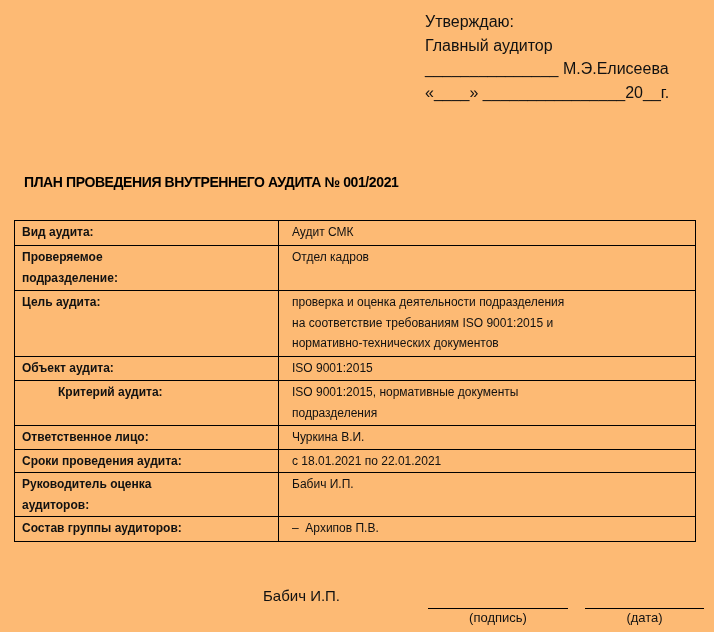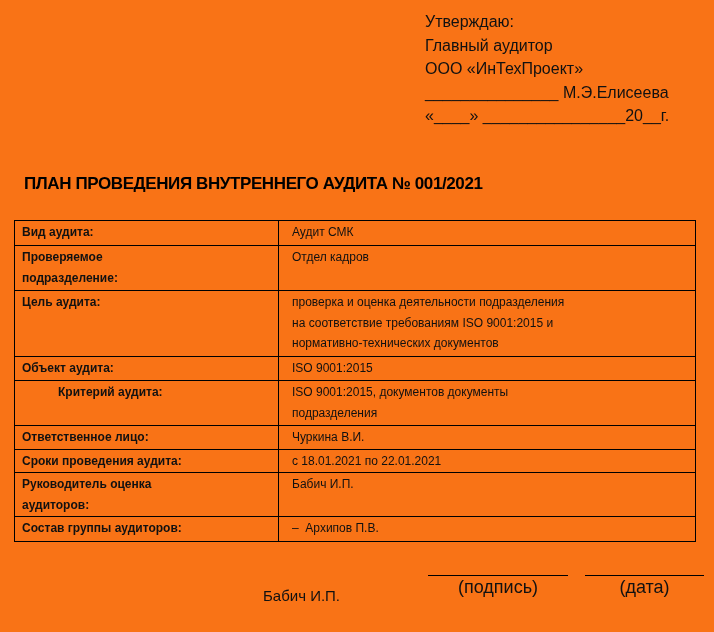--- a/index.html
+++ b/index.html
@@ -4,21 +4,21 @@
 <style>
   html, body {
     margin: 0;
     padding: 0;
     background: #ffffff;
   }
   .page {
     position: relative;
     width: 714px;
     height: 632px;
-    background: #f97316;
+    background: #fdba74;
     color: #000000;
     font-family: "Liberation Sans", "DejaVu Sans", sans-serif;
     overflow: hidden;
   }
 
   
   .approval {
     position: absolute;
     left: 425px;
     top: 10px;
@@ -28,21 +28,21 @@
     white-space: nowrap;
     color: #111;
   }
 
   
   .title {
     position: absolute;
     left: 24px;
     top: 174px;
     margin: 0;
-    font-size: 17px;
+    font-size: 14px;
     font-weight: bold;
     letter-spacing: -0.4px;
     white-space: nowrap;
     color: #000;
   }
 
   
   table.audit {
     position: absolute;
     left: 14px;
@@ -87,42 +87,41 @@
   .footer-name {
     position: absolute;
     left: 263px;
     top: 587px;
     font-size: 15px;
     color: #111;
     white-space: nowrap;
   }
   .sig-block {
     position: absolute;
-    top: 561px;
+    top: 594px;
     text-align: center;
-    font-size: 18px;
+    font-size: 13px;
     color: #111;
   }
   .sig-block .rule {
     height: 14px;
     border-bottom: 1.5px solid #000;
     margin-bottom: 1px;
   }
   .sig-signature { left: 428px; width: 140px; }
   .sig-date { left: 585px; width: 119px; }
 </style>
 </head>
 <body>
 
 <div class="page">
 
   <div class="approval">
     <div>Утверждаю:</div>
     <div>Главный аудитор</div>
-    <div>ООО «ИнТехПроект»</div>
     <div>_______________ М.Э.Елисеева</div>
     <div>«____» ________________20__г.</div>
   </div>
 
   <h1 class="title">ПЛАН ПРОВЕДЕНИЯ ВНУТРЕННЕГО АУДИТА № 001/2021</h1>
 
   <table class="audit">
     <colgroup>
         <col class="c1">
         <col class="c2">
@@ -142,21 +141,21 @@
         <td class="val">проверка и оценка деятельности подразделения
 на соответствие требованиям ISO 9001:2015 и
 нормативно-технических документов</td>
       </tr>
       <tr class="r4">
         <td class="lbl">Объект аудита:</td>
         <td class="val">ISO 9001:2015</td>
       </tr>
       <tr class="r5">
         <td class="lbl">Критерий аудита:</td>
-        <td class="val">ISO 9001:2015, документов документы
+        <td class="val">ISO 9001:2015, нормативные документы
 подразделения</td>
       </tr>
       <tr class="r6">
         <td class="lbl">Ответственное лицо:</td>
         <td class="val">Чуркина В.И.</td>
       </tr>
       <tr class="r7">
         <td class="lbl">Сроки проведения аудита:</td>
         <td class="val">с 18.01.2021 по 22.01.2021</td>
       </tr>

